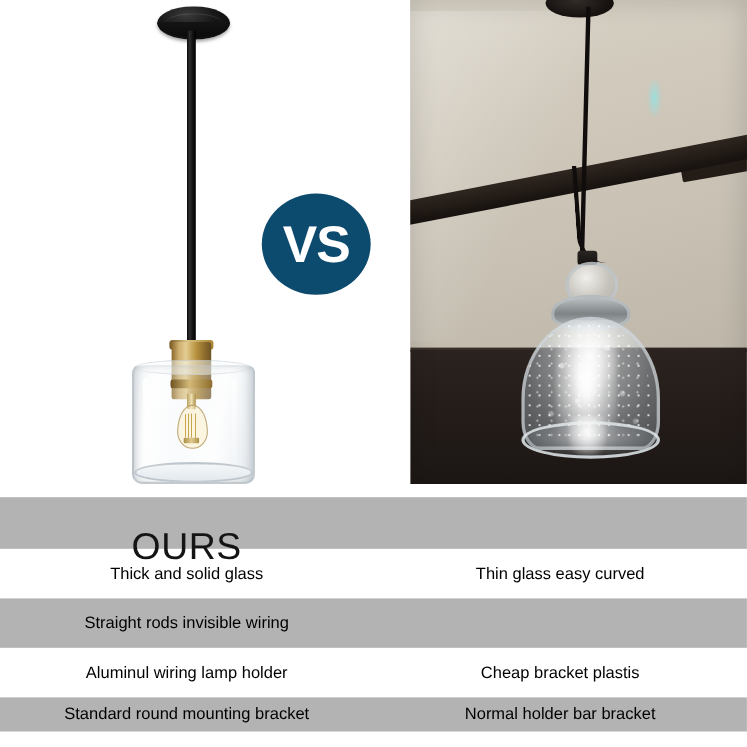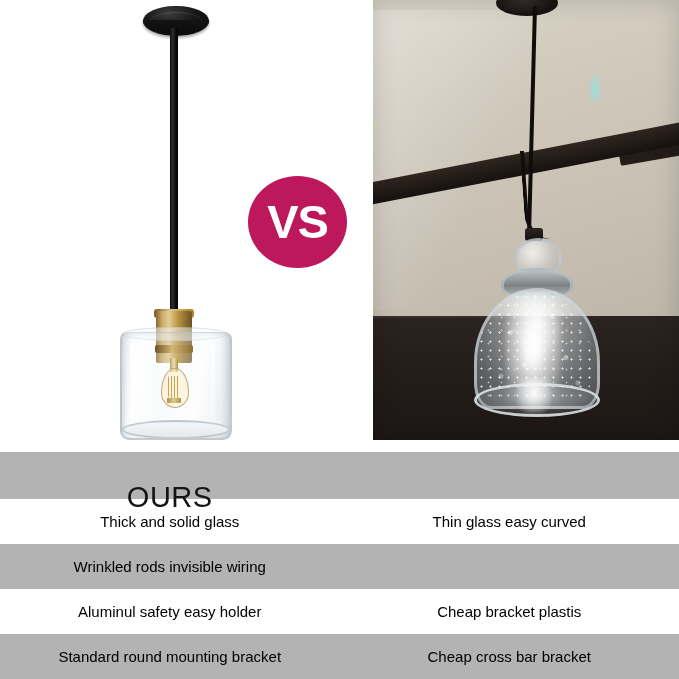--- a/index.html
+++ b/index.html
@@ -163,24 +163,24 @@
     position: absolute;
     left: 167px; top: 398px;
     width: 14px; height: 5px;
     background: linear-gradient(90deg, #a98f47, #e0ca92, #a98f47);
     border-radius: 1px;
   }
 
   
   .vs-badge {
     position: absolute;
-    left: 248px; top: 176px;
+    left: 238px; top: 176px;
     width: 99px; height: 92px;
     border-radius: 50%;
-    background: #be185d;
+    background: #0c4a6e;
     display: flex;
     align-items: center;
     justify-content: center;
   }
   .vs-badge .vs-text {
     color: #ffffff;
     font-family: "Liberation Sans", sans-serif;
     font-weight: bold;
     font-size: 47px;
     letter-spacing: -1px;
@@ -378,32 +378,32 @@
     display: flex;
     align-items: center;
     justify-content: center;
     text-align: center;
     color: #1b1b1b;
     box-sizing: border-box;
   }
 
   .header-row { height: 47px; }
   .header-row .cmp-cell {
-    font-size: 29px;
+    font-size: 34px;
     letter-spacing: .5px;
     color: #141414;
     margin-top: 43px;
   }
 
   .data-row { height: 45px; }
   .data-row .cmp-cell {
     font-size: 15px;
     color: #000000;
   }
-  .data-row.last { height: 45px; }
+  .data-row.last { height: 31px; }
 </style>
 </head>
 <body>
 
 <div class="hero">
 
   <div class="ours-photo">
     <div class="canopy"></div>
     <div class="canopy-plate"></div>
     <div class="canopy-ring"></div>
@@ -456,26 +456,26 @@
   <div class="cmp-row shaded header-row">
     <div class="cmp-cell">OURS</div>
   </div>
 
   <div class="cmp-row plain data-row">
     <div class="cmp-cell">Thick and solid glass</div>
     <div class="cmp-cell">Thin glass easy curved</div>
   </div>
 
   <div class="cmp-row shaded data-row">
-    <div class="cmp-cell">Wrinkled rods invisible wiring</div>
+    <div class="cmp-cell">Straight rods invisible wiring</div>
   </div>
 
   <div class="cmp-row plain data-row">
-    <div class="cmp-cell">Aluminul safety easy holder</div>
+    <div class="cmp-cell">Aluminul wiring lamp holder</div>
     <div class="cmp-cell">Cheap bracket plastis</div>
   </div>
 
   <div class="cmp-row shaded data-row last">
     <div class="cmp-cell">Standard round mounting bracket</div>
-    <div class="cmp-cell">Cheap cross bar bracket</div>
+    <div class="cmp-cell">Normal holder bar bracket</div>
   </div>
 
 </div>
 
 </body></html>

